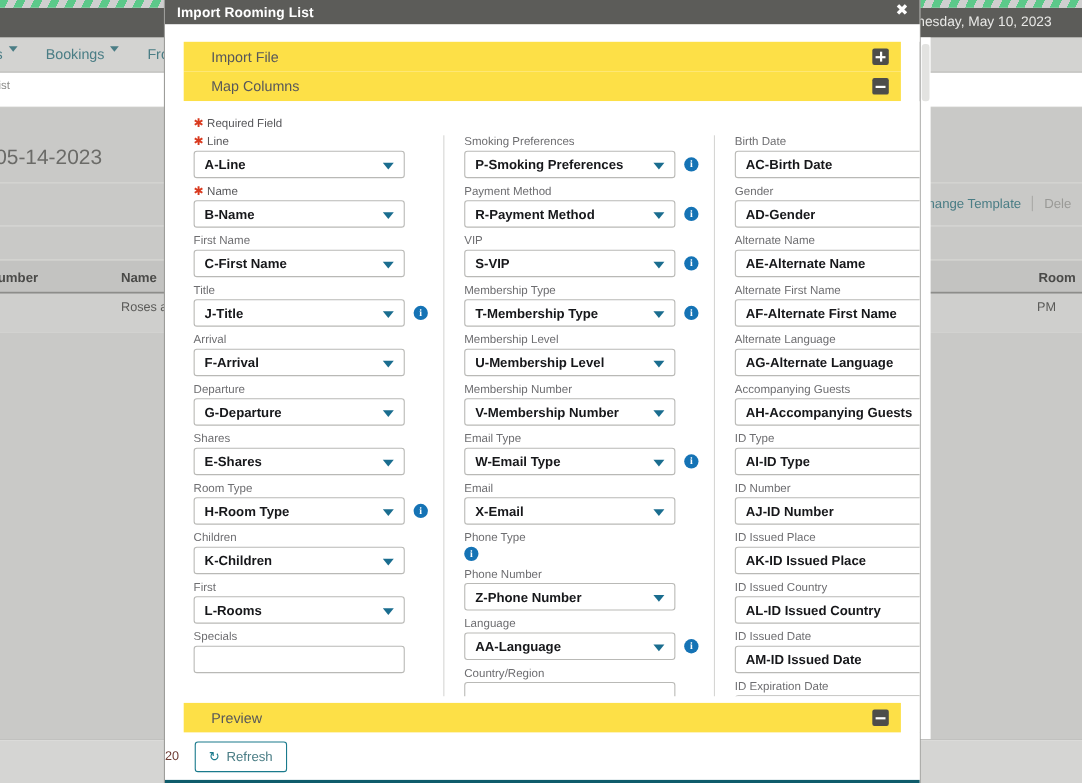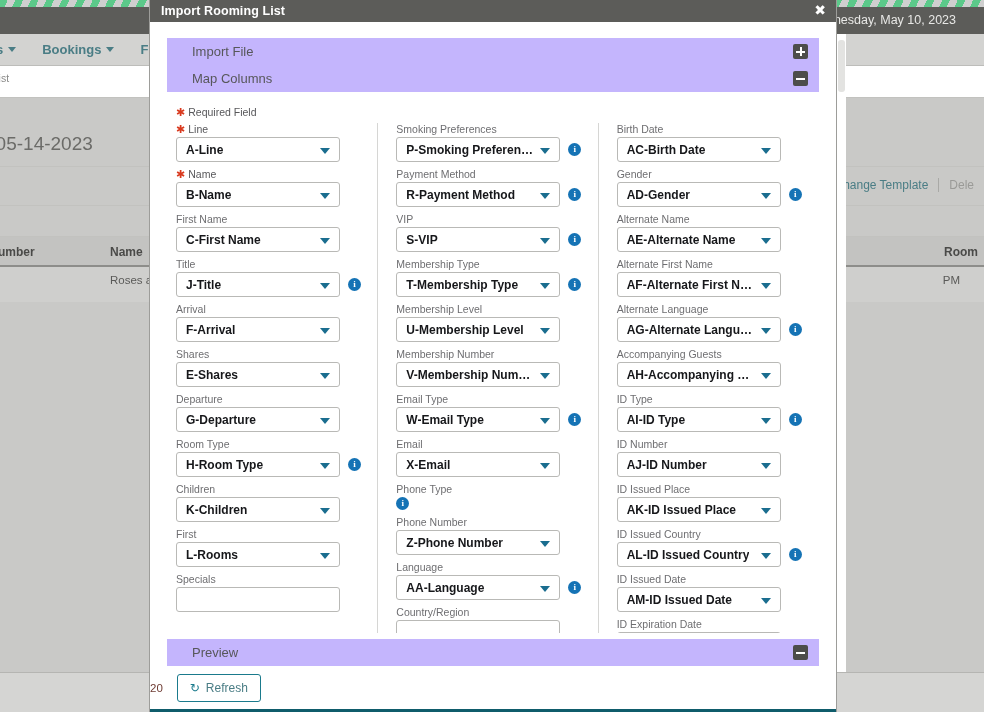--- a/index.html
+++ b/index.html
@@ -58,23 +58,22 @@
     display: flex;
     align-items: center;
     gap: 26px;
     padding-left: 10px;
     white-space: nowrap;
   }
   .bg-nav-item {
     font-size: 13px;
     color: #4a7d85;
     display: flex;
-    align-items: center;
+    align-items: flex-start;
     gap: 5px;
-    font-weight: bold;
   }
   .caret-down {
     width: 0; height: 0;
     border-left: 4.5px solid transparent;
     border-right: 4.5px solid transparent;
     border-top: 5.5px solid #4a7d85;
     display: inline-block;
   }
   .bg-breadcrumb {
     position: absolute;
@@ -273,21 +272,21 @@
     cursor: pointer;
     font-family: "DejaVu Sans", sans-serif;
   }
   .modal-gap {
     height: 16px;
     background: #ffffff;
   }
 
   
   .section-header {
-    background: #c4b5fd;
+    background: #fde047;
     height: 27px;
     display: flex;
     align-items: center;
     justify-content: space-between;
     padding: 0 11px 0 25px;
     margin: 0 17px;
     box-sizing: border-box;
   }
   .section-header.first { margin-top: 0; }
   .section-title {
@@ -371,21 +370,21 @@
     white-space: nowrap;
   }
   .field-label.req { color: #57575a; }
   .field-row {
     display: flex;
     align-items: center;
     gap: 8px;
   }
   .select {
     position: relative;
-    width: 164px;
+    width: 192px;
     height: 25px;
     border: 1px solid #b9b9b6;
     border-radius: 3px;
     background: #ffffff;
     display: flex;
     align-items: center;
     padding: 0 24px 0 9px;
     box-sizing: border-box;
     cursor: pointer;
     flex-shrink: 0;
@@ -612,37 +611,37 @@
             <div class="field-row">
               <div class="select">
                 <span class="select-value">F-Arrival</span>
                 <span class="select-caret"></span>
               </div>
               <span class="info-spacer"></span>
             </div>
           </div>
           <div class="field">
             <div class="field-label">
+              <span>Departure</span>
+            </div>
+            <div class="field-row">
+              <div class="select">
+                <span class="select-value">G-Departure</span>
+                <span class="select-caret"></span>
+              </div>
+              <span class="info-spacer"></span>
+            </div>
+          </div>
+          <div class="field">
+            <div class="field-label">
               <span>Shares</span>
             </div>
             <div class="field-row">
               <div class="select">
                 <span class="select-value">E-Shares</span>
-                <span class="select-caret"></span>
-              </div>
-              <span class="info-spacer"></span>
-            </div>
-          </div>
-          <div class="field">
-            <div class="field-label">
-              <span>Departure</span>
-            </div>
-            <div class="field-row">
-              <div class="select">
-                <span class="select-value">G-Departure</span>
                 <span class="select-caret"></span>
               </div>
               <span class="info-spacer"></span>
             </div>
           </div>
           <div class="field">
             <div class="field-label">
               <span>Room Type</span>
             </div>
             <div class="field-row">

